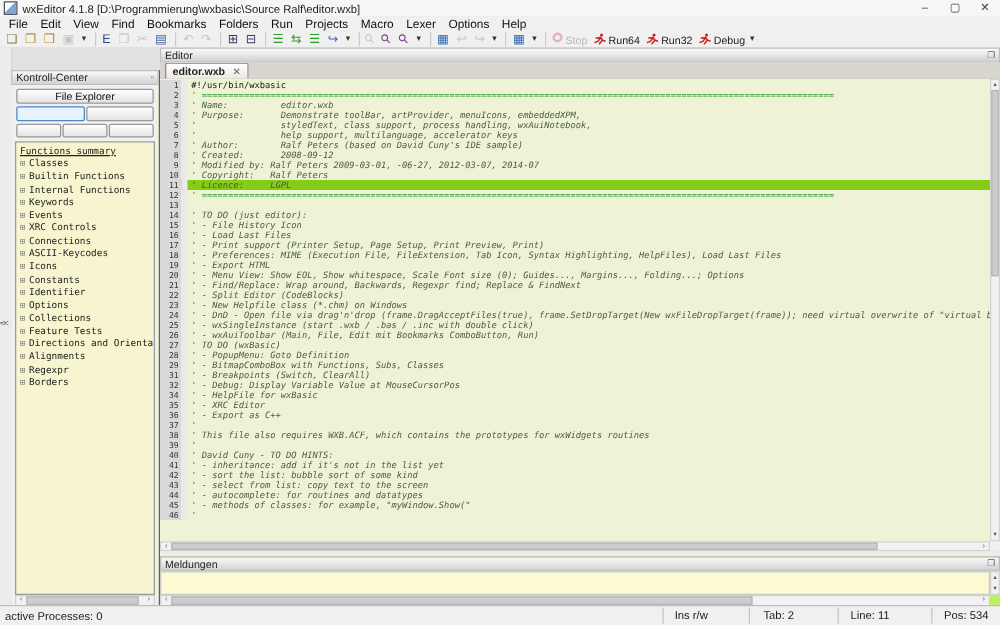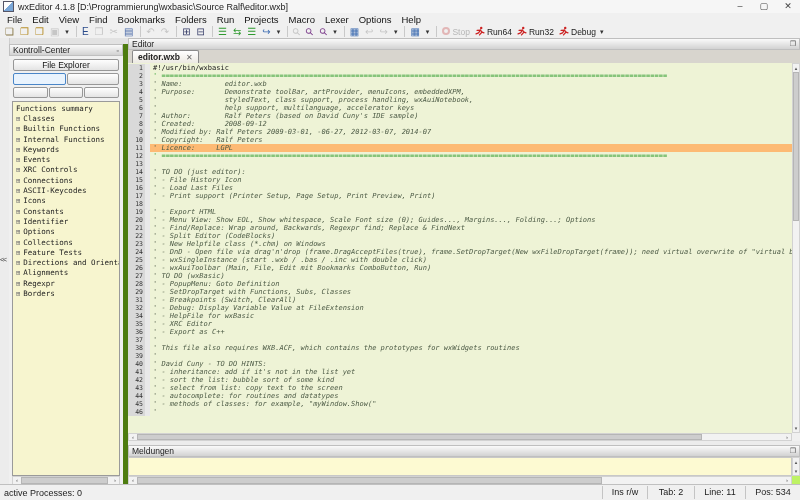--- a/index.html
+++ b/index.html
@@ -40,36 +40,36 @@
   .edgestrip{position:absolute;left:0;top:0;width:9px;bottom:0;background:#ececec;
              border-right:1px solid #cfcfcf;}
   .collapse{position:absolute;top:218px;left:0;font-size:7px;color:#333;letter-spacing:-1px;}
 
   .caption{height:12px;background:linear-gradient(#fafafa,#d2d2d2);border:1px solid #bfbfbf;
            box-sizing:border-box;font-size:8.5px;color:#222;display:flex;align-items:center;
            padding:0 3px;}
   .cicon{margin-left:auto;font-size:7px;color:#555;}
 
   
-  .sidebar{position:absolute;left:9px;top:6px;width:119px;bottom:0;background:#f0f0f0;
-           border-right:5px solid #4d7c0f;box-sizing:border-box;}
+  .sidebar{position:absolute;left:9px;top:18px;width:119px;bottom:0;background:#f0f0f0;
+           border-right:1px solid #4d7c0f;box-sizing:border-box;}
   .sbtn{box-sizing:border-box;border:1px solid #979797;border-radius:2px;
         background:linear-gradient(#fefefe,#e4e4e4);font-size:8.5px;color:#111;
         text-align:center;height:12px;line-height:10px;overflow:hidden;}
   #btn-file-explorer{position:absolute;left:4px;right:4px;top:15px;}
   .tabs1{position:absolute;left:4px;right:4px;top:29px;display:flex;gap:1px;}
   .tabs1 .sbtn{flex:1;}
   .tabs1 .sel{background:#e9f3fd;border-color:#4a86c8;}
   .tabs2{position:absolute;left:4px;right:4px;top:43px;display:flex;gap:1px;}
   .tabs2 .sbtn{flex:1;font-size:8px;height:11px;}
   .tree{position:absolute;left:3px;right:3px;top:57px;bottom:9px;background:#f7f5cf;
         border:1px solid #9a9a9a;overflow:hidden;
         font-family:"DejaVu Sans Mono",monospace;font-size:7.5px;color:#222;
         padding:2px 0 0 3px;box-sizing:border-box;}
-  .tree-title{line-height:10px;white-space:nowrap;}
+  .tree-title{text-decoration:underline;line-height:10px;white-space:nowrap;}
   .tree-item{line-height:9.3px;white-space:nowrap;}
   .plus::before{content:"⊞";color:#777;font-size:7px;margin-right:3px;}
 
   
   .scroll-h{background:#f2f2f2;border:1px solid #d2d2d2;box-sizing:border-box;position:relative;}
   .scroll-h .arr{position:absolute;top:0;bottom:0;width:8px;font-size:6px;color:#555;
                  text-align:center;line-height:7px;}
   .arr.l{left:0;}.arr.r{right:0;}
   .scroll-h .thumb{position:absolute;top:0;bottom:0;background:#cdcdcd;border:1px solid #b5b5b5;}
   .scroll-v{background:#f2f2f2;border:1px solid #d2d2d2;box-sizing:border-box;position:relative;}
@@ -89,41 +89,41 @@
   .tabclose{margin-left:6px;color:#666;font-size:8px;font-weight:normal;}
   .code{position:absolute;top:25px;left:0;right:8px;bottom:8px;background:#eef3d6;
         overflow:hidden;font-family:"DejaVu Sans Mono",monospace;font-size:7px;padding-top:1px;}
   .cl{display:flex;height:8px;line-height:8px;white-space:pre;}
   .ln{width:15px;background:#d9d9d9;color:#333;text-align:right;padding-right:2px;
       flex:none;font-size:6.5px;font-style:normal;}
   .fold{width:5px;background:#e9e9e9;flex:none;}
   .ct{padding-left:3px;color:#4c5a45;font-style:italic;flex:none;}
   .shebang .ct{color:#161616;font-style:normal;}
   .rule .ct{color:#2a9a2a;}
-  .cur{background:#fdba74;}
+  .cur{background:#84cc16;}
   #editor-vscroll{position:absolute;right:0;top:25px;width:8px;bottom:8px;}
   #editor-vscroll .thumb{top:8px;height:40%;}
   #editor-hscroll{position:absolute;left:0;right:8px;bottom:0;height:8px;}
   #editor-hscroll .thumb{left:8px;width:85%;}
 
   #splitter2{position:absolute;left:128px;top:403px;right:0;height:4px;background:#ececec;}
 
   
   #messages-panel{position:absolute;left:128px;top:407px;right:0;bottom:0;background:#bef264;}
   .msgbody{position:absolute;top:12px;left:0;right:8px;bottom:9px;background:#fdfad2;
            border:1px solid #c8c8c8;box-sizing:border-box;}
   #msg-vscroll{position:absolute;right:0;top:12px;width:8px;bottom:9px;}
   #msg-hscroll{position:absolute;left:0;right:8px;bottom:0;height:9px;}
   #msg-hscroll .thumb{left:8px;width:70%;}
   #sidebar-hscroll{position:absolute;left:3px;right:3px;bottom:0;height:9px;}
   #sidebar-hscroll .thumb{left:8px;width:80%;}
 
   
   .statusbar{position:absolute;left:0;right:0;bottom:0;height:15px;background:#f0f0f0;
-             border-top:1px solid #c0c0c0;display:flex;align-items:center;font-size:9px;color:#222;}
+             border-top:1px solid #c0c0c0;display:flex;align-items:center;font-size:9px;color:#222;gap:24px;}
   .sleft{padding-left:4px;white-space:nowrap;}
   .spacer{flex:1;}
   .scell{border-left:1px solid #c4c4c4;text-align:center;height:13px;line-height:13px;
          white-space:nowrap;flex:none;}
   .scell:nth-child(3){width:44px;}
   .scell:nth-child(4){width:46px;}
   .scell:nth-child(5){width:50px;}
   .scell:nth-child(6){width:54px;}
 </style>
 </head>
@@ -405,34 +405,34 @@
           <div class="cl"><span class="ln">8</span><span class="fold"></span><span class="ct">' Created:       2008-09-12</span></div>
           <div class="cl"><span class="ln">9</span><span class="fold"></span><span class="ct">' Modified by: Ralf Peters 2009-03-01, -06-27, 2012-03-07, 2014-07</span></div>
           <div class="cl"><span class="ln">10</span><span class="fold"></span><span class="ct">' Copyright:   Ralf Peters</span></div>
           <div class="cl cur"><span class="ln">11</span><span class="fold"></span><span class="ct">' Licence:     LGPL</span></div>
           <div class="cl rule"><span class="ln">12</span><span class="fold"></span><span class="ct">' ========================================================================================================================</span></div>
           <div class="cl"><span class="ln">13</span><span class="fold"></span><span class="ct"></span></div>
           <div class="cl"><span class="ln">14</span><span class="fold"></span><span class="ct">' TO DO (just editor):</span></div>
           <div class="cl"><span class="ln">15</span><span class="fold"></span><span class="ct">' - File History Icon</span></div>
           <div class="cl"><span class="ln">16</span><span class="fold"></span><span class="ct">' - Load Last Files</span></div>
           <div class="cl"><span class="ln">17</span><span class="fold"></span><span class="ct">' - Print support (Printer Setup, Page Setup, Print Preview, Print)</span></div>
-          <div class="cl"><span class="ln">18</span><span class="fold"></span></div>
+          <div class="cl"><span class="ln">18</span><span class="fold"></span><span class="ct">' - Preferences: MIME (Execution File, FileExtension, Tab Icon, Syntax Highlighting, HelpFiles), Load Last Files</span></div>
           <div class="cl"><span class="ln">19</span><span class="fold"></span><span class="ct">' - Export HTML</span></div>
           <div class="cl"><span class="ln">20</span><span class="fold"></span><span class="ct">' - Menu View: Show EOL, Show whitespace, Scale Font size (0); Guides..., Margins..., Folding...; Options</span></div>
           <div class="cl"><span class="ln">21</span><span class="fold"></span><span class="ct">' - Find/Replace: Wrap around, Backwards, Regexpr find; Replace &amp; FindNext</span></div>
           <div class="cl"><span class="ln">22</span><span class="fold"></span><span class="ct">' - Split Editor (CodeBlocks)</span></div>
           <div class="cl"><span class="ln">23</span><span class="fold"></span><span class="ct">' - New Helpfile class (*.chm) on Windows</span></div>
           <div class="cl"><span class="ln">24</span><span class="fold"></span><span class="ct">' - DnD - Open file via drag'n'drop (frame.DragAcceptFiles(true), frame.SetDropTarget(New wxFileDropTarget(frame)); need virtual overwrite of "virtual bool OnDropFile</span></div>
           <div class="cl"><span class="ln">25</span><span class="fold"></span><span class="ct">' - wxSingleInstance (start .wxb / .bas / .inc with double click)</span></div>
           <div class="cl"><span class="ln">26</span><span class="fold"></span><span class="ct">' - wxAuiToolbar (Main, File, Edit mit Bookmarks ComboButton, Run)</span></div>
           <div class="cl"><span class="ln">27</span><span class="fold"></span><span class="ct">' TO DO (wxBasic)</span></div>
           <div class="cl"><span class="ln">28</span><span class="fold"></span><span class="ct">' - PopupMenu: Goto Definition</span></div>
-          <div class="cl"><span class="ln">29</span><span class="fold"></span><span class="ct">' - SetDropTarget with Functions, Subs, Classes</span></div>
+          <div class="cl"><span class="ln">29</span><span class="fold"></span><span class="ct">' - BitmapComboBox with Functions, Subs, Classes</span></div>
           <div class="cl"><span class="ln">31</span><span class="fold"></span><span class="ct">' - Breakpoints (Switch, ClearAll)</span></div>
-          <div class="cl"><span class="ln">32</span><span class="fold"></span><span class="ct">' - Debug: Display Variable Value at FileExtension</span></div>
+          <div class="cl"><span class="ln">32</span><span class="fold"></span><span class="ct">' - Debug: Display Variable Value at MouseCursorPos</span></div>
           <div class="cl"><span class="ln">34</span><span class="fold"></span><span class="ct">' - HelpFile for wxBasic</span></div>
           <div class="cl"><span class="ln">35</span><span class="fold"></span><span class="ct">' - XRC Editor</span></div>
           <div class="cl"><span class="ln">36</span><span class="fold"></span><span class="ct">' - Export as C++</span></div>
           <div class="cl"><span class="ln">37</span><span class="fold"></span><span class="ct">'</span></div>
           <div class="cl"><span class="ln">38</span><span class="fold"></span><span class="ct">' This file also requires WXB.ACF, which contains the prototypes for wxWidgets routines</span></div>
           <div class="cl"><span class="ln">39</span><span class="fold"></span><span class="ct">'</span></div>
           <div class="cl"><span class="ln">40</span><span class="fold"></span><span class="ct">' David Cuny - TO DO HINTS:</span></div>
           <div class="cl"><span class="ln">41</span><span class="fold"></span><span class="ct">' - inheritance: add if it's not in the list yet</span></div>
           <div class="cl"><span class="ln">42</span><span class="fold"></span><span class="ct">' - sort the list: bubble sort of some kind</span></div>
           <div class="cl"><span class="ln">43</span><span class="fold"></span><span class="ct">' - select from list: copy text to the screen</span></div>

